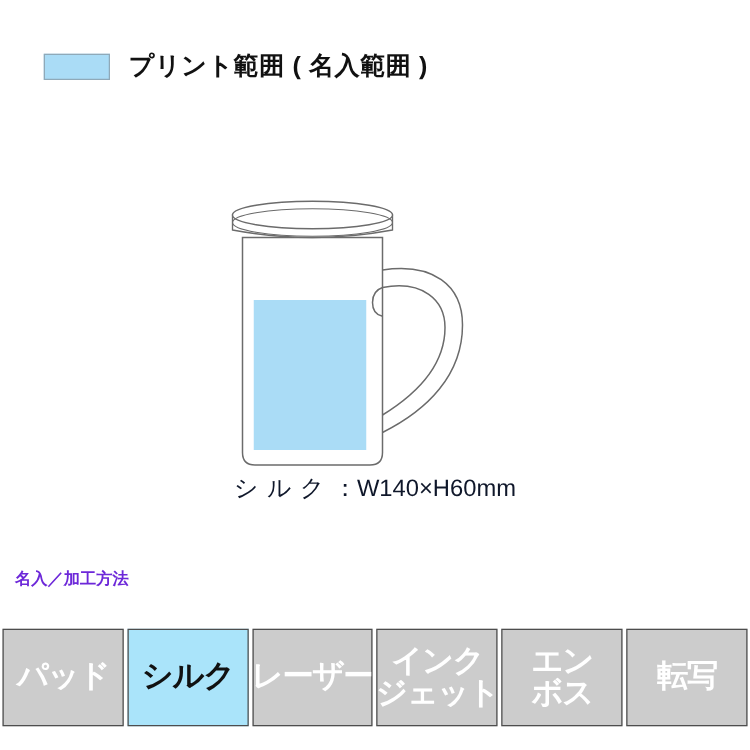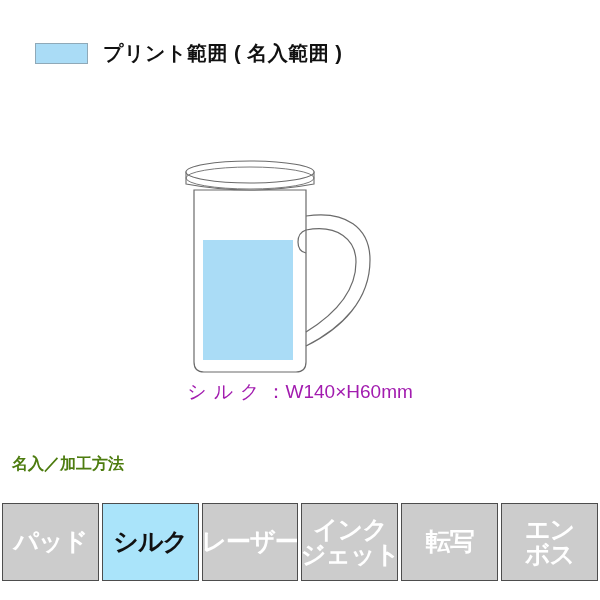--- a/index.html
+++ b/index.html
@@ -59,39 +59,39 @@
     margin: 0 auto;
   }
 
   .caption {
     position: absolute;
     left: 0;
     top: 382px;
     width: 600px;
     text-align: center;
     font-size: 19px;
-    color: #a21caf;
+    color: #0f172a;
     line-height: 1;
     white-space: nowrap;
   }
   .caption .jp {
     letter-spacing: 7px;
   }
   .caption .dim {
     letter-spacing: 0px;
   }
 
   
   .section-title {
     position: absolute;
     left: 12px;
     top: 456px;
-    font-size: 16px;
+    font-size: 13px;
     font-weight: bold;
-    color: #4d7c0f;
+    color: #6d28d9;
     line-height: 1;
     letter-spacing: 0px;
   }
 
   .method-row {
     position: absolute;
     left: 2px;
     top: 503px;
     width: 596px;
     height: 78px;
@@ -174,22 +174,22 @@
   <div class="method-tile">
     <span class="ln">レーザー</span>
   </div>
 
   <div class="method-tile two-line">
     <span class="ln">インク</span>
     <span class="ln">ジェット</span>
   </div>
 
 
-  <div class="method-tile">
-    <span class="ln">転写</span>
-  </div>
-
   <div class="method-tile two-line">
     <span class="ln">エン</span>
     <span class="ln">ボス</span>
   </div>
 
+  <div class="method-tile">
+    <span class="ln">転写</span>
+  </div>
+
 </div>
 
 </body></html>

